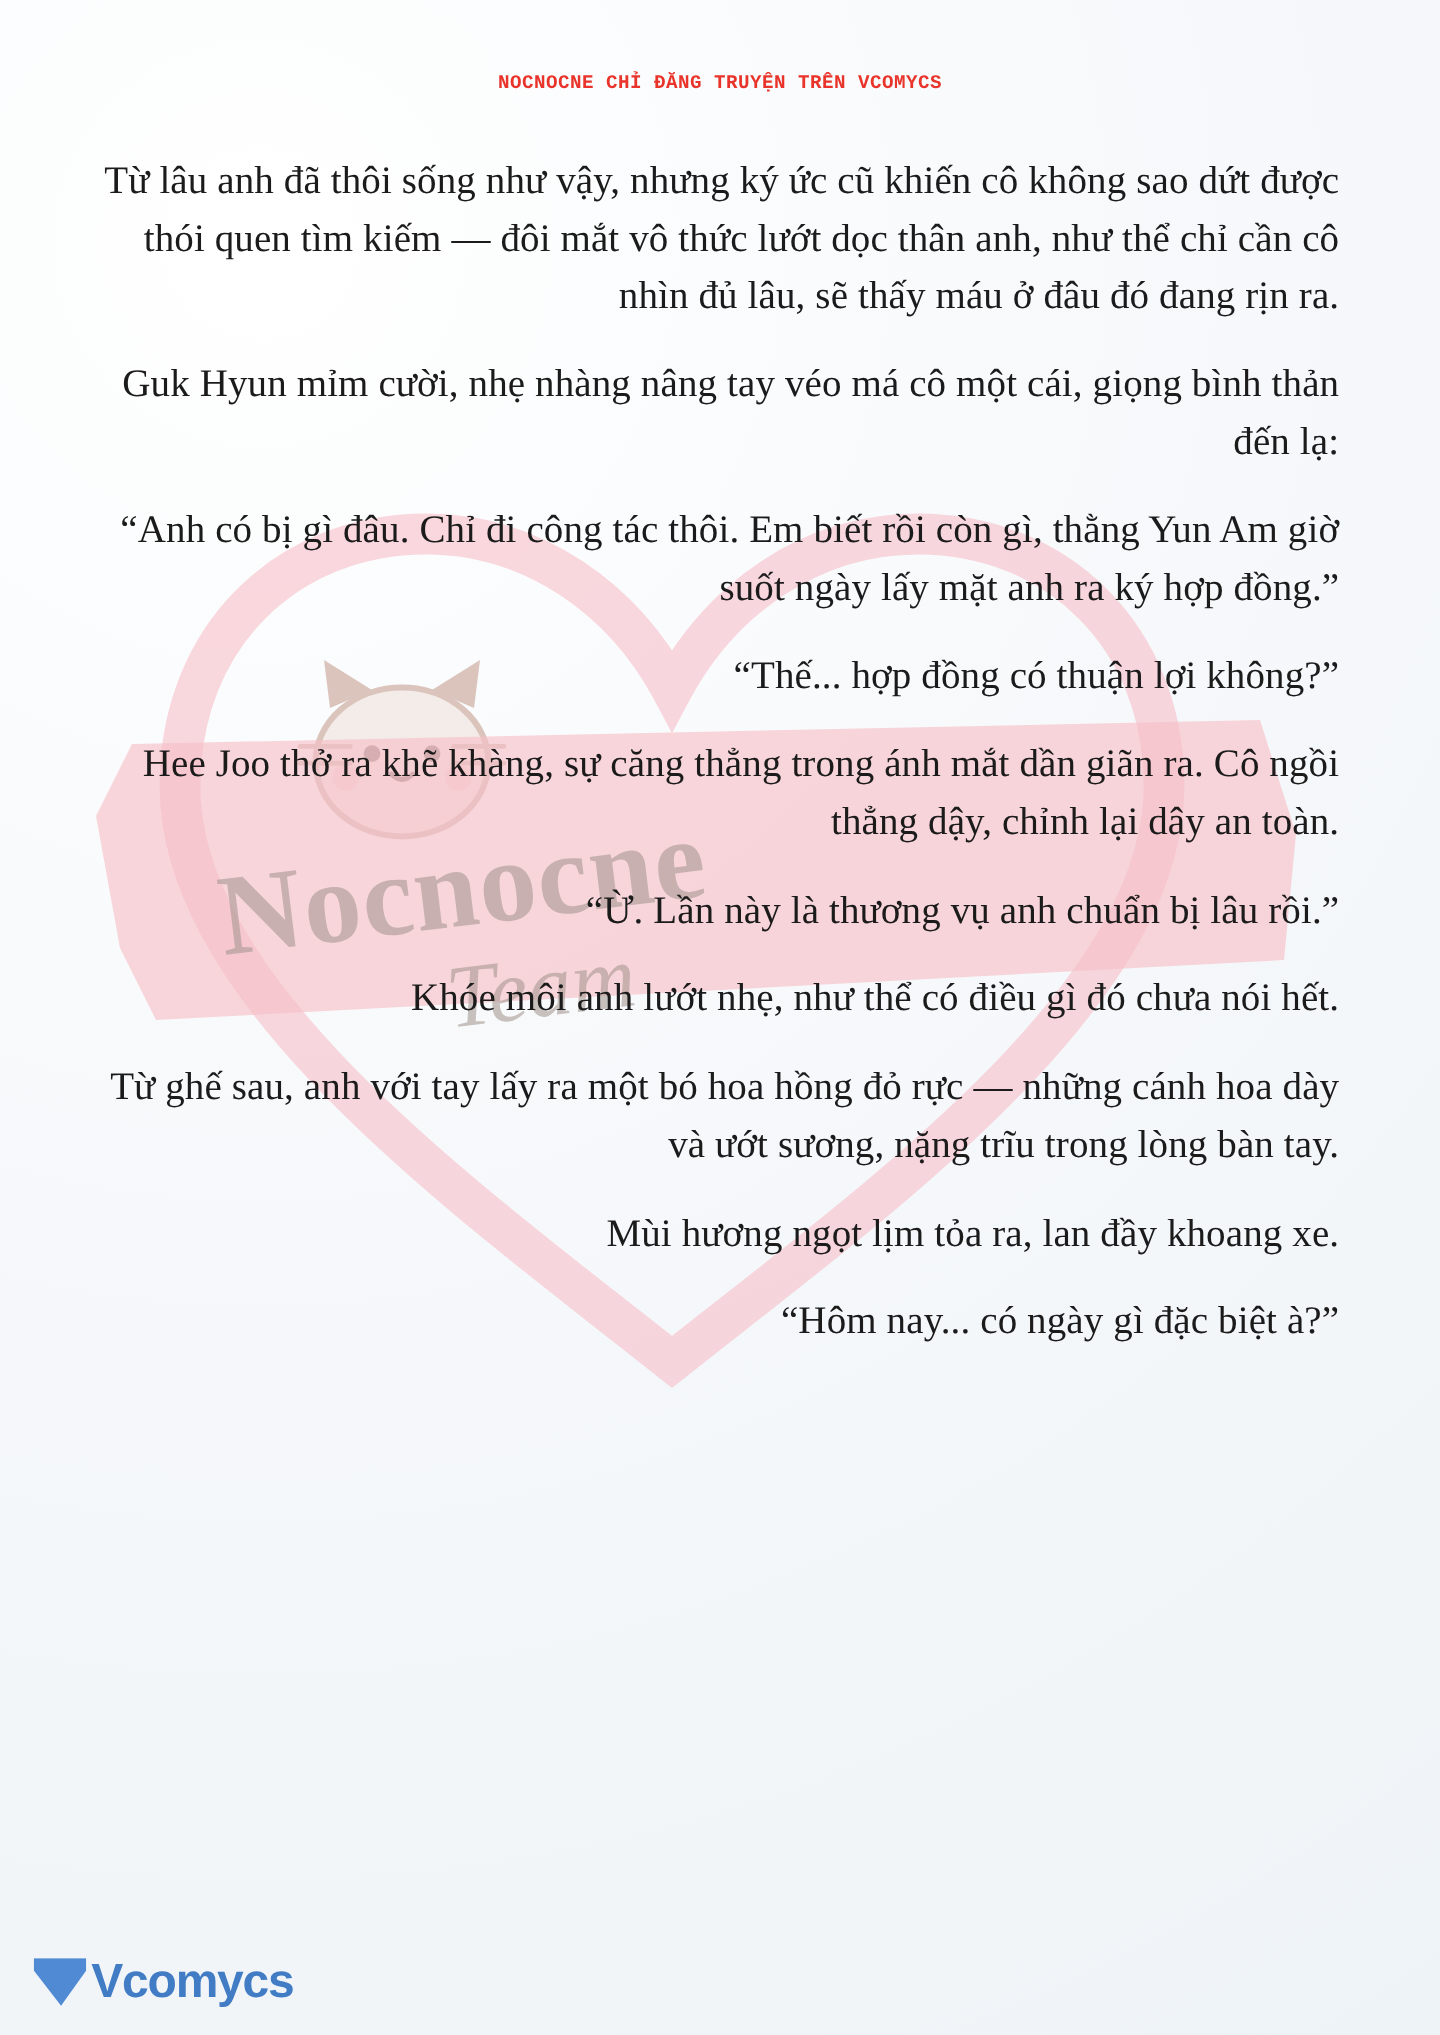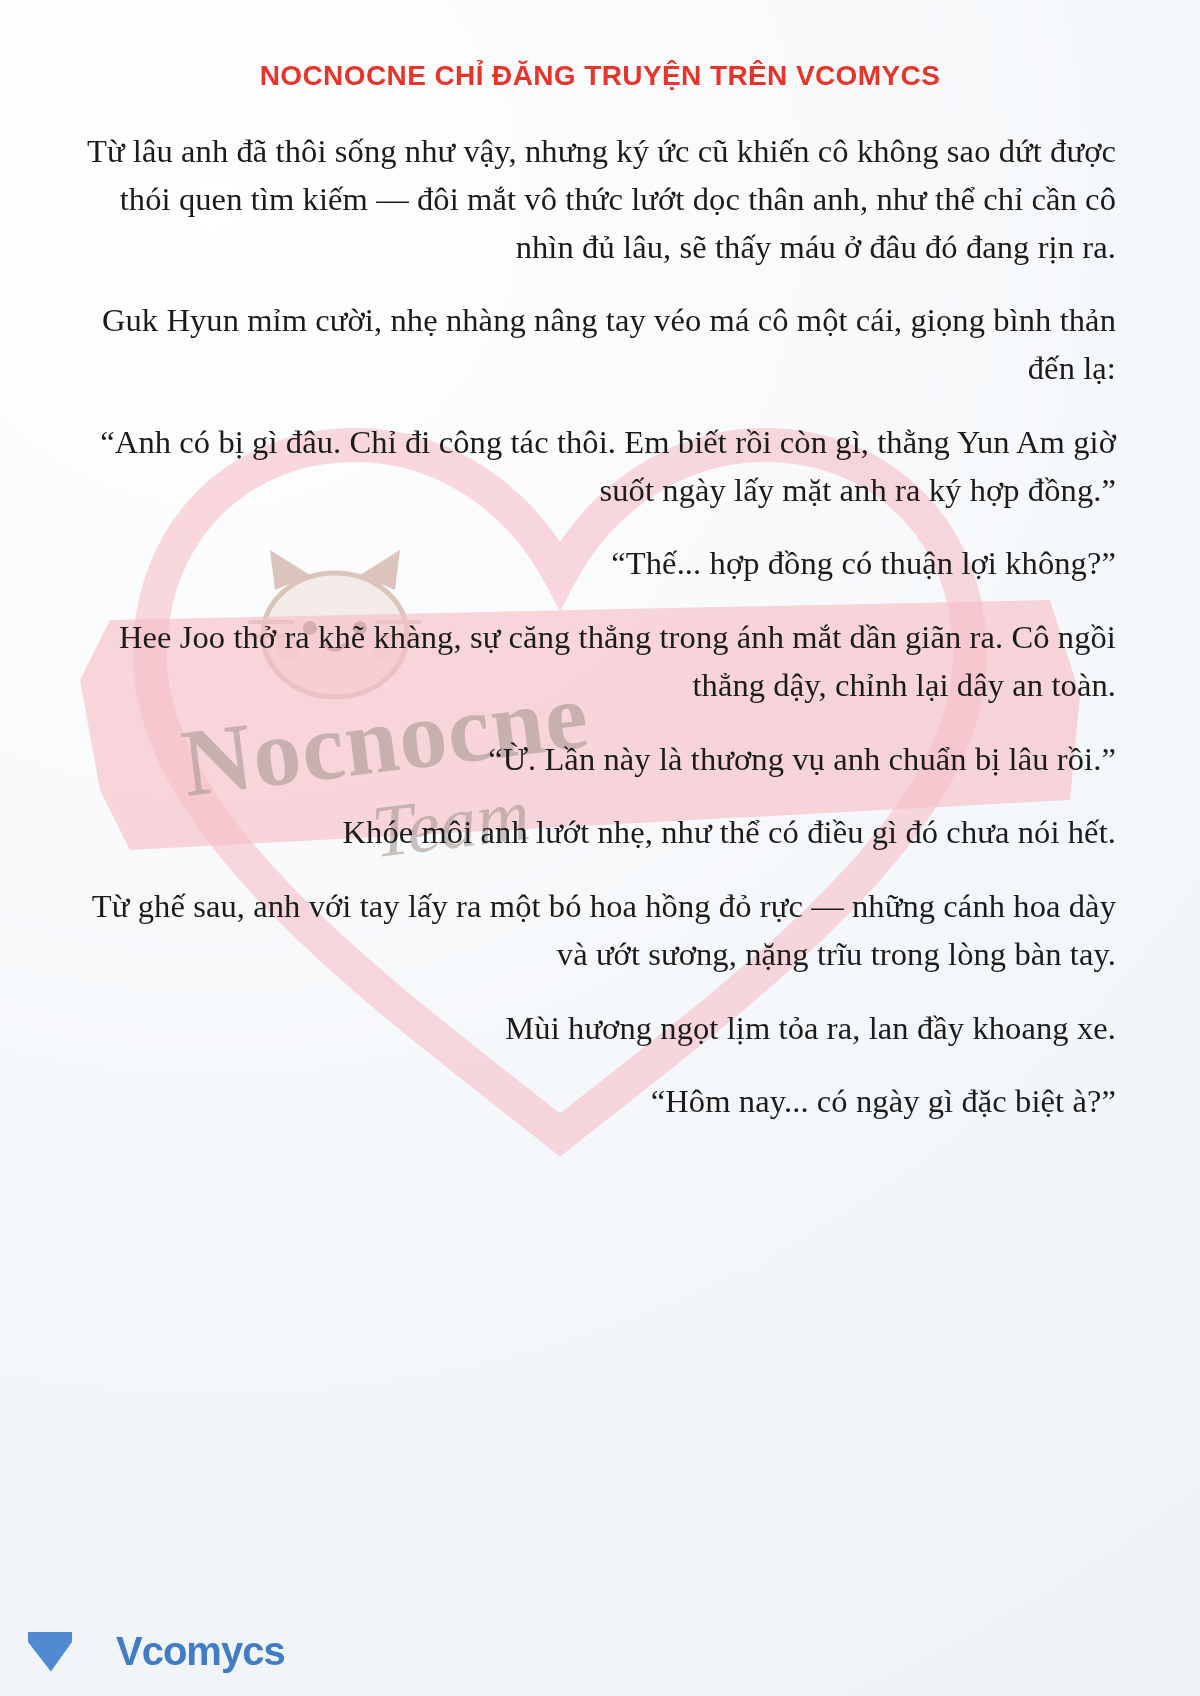--- a/index.html
+++ b/index.html
@@ -80,23 +80,23 @@
     position: absolute;
     left: 0;
     right: 0;
     top: 60px;
     text-align: center;
     z-index: 3;
   }
   .header-title {
     display: inline-block;
     color: #e8342a;
-    font-family: Liberation Sans, sans-serif;
+    font-family: Liberation Mono, monospace;
     font-weight: bold;
-    font-size: 28px;
+    font-size: 16px;
     letter-spacing: 0.4px;
   }
   
   .content {
     position: absolute;
     left: 86px;
     top: 128px;
     width: 1030px;
     z-index: 2;
   }
@@ -125,21 +125,20 @@
     background: #3f7fd0;
     clip-path: polygon(0 0, 100% 0, 100% 26%, 52% 100%, 0 26%);
     margin-right: 4px;
   }
   .logo-text {
     color: #2e6fc0;
     font-family: "Liberation Sans", sans-serif;
     font-weight: bold;
     font-size: 40px;
     letter-spacing: -1px;
-    margin-left: 40px;
   }
 </style>
 </head>
 <body>
 
 <div class="page">
 
   <div class="wm-layer">
     <svg class="wm-heart" viewBox="0 0 940 780">
       <path d="M470 735 C 300 600, 60 430, 60 255 C 60 130, 150 45, 265 45 C 355 45, 430 100, 470 175 C 510 100, 585 45, 675 45 C 790 45, 880 130, 880 255 C 880 430, 640 600, 470 735 Z" fill="none" stroke="#f7b9c4" stroke-width="34"></path>

